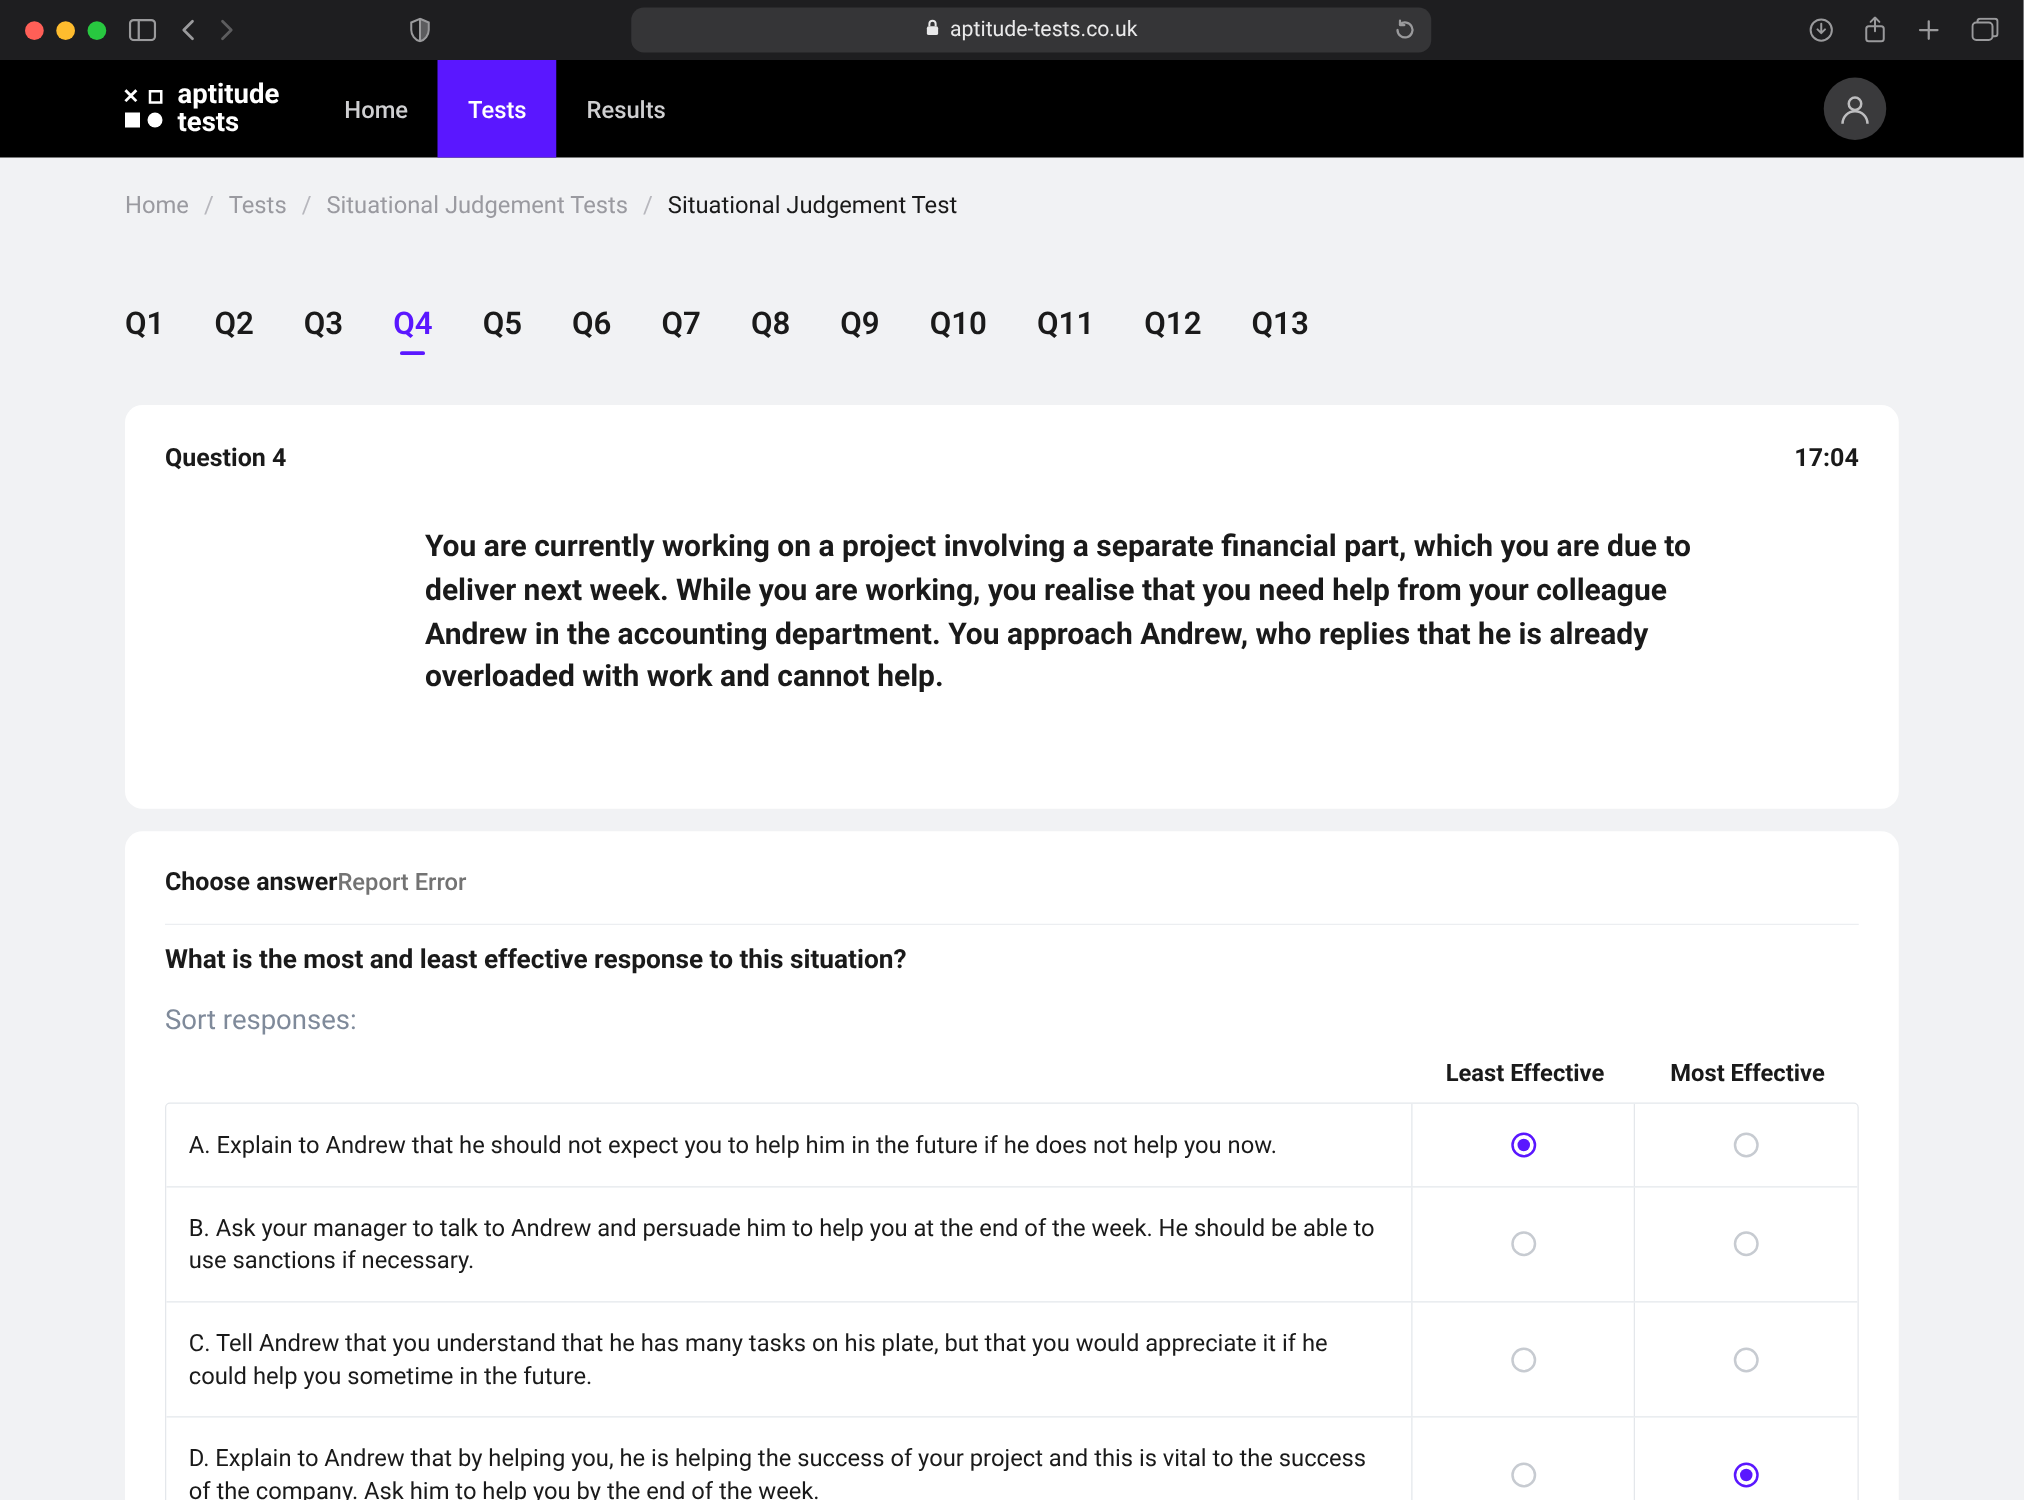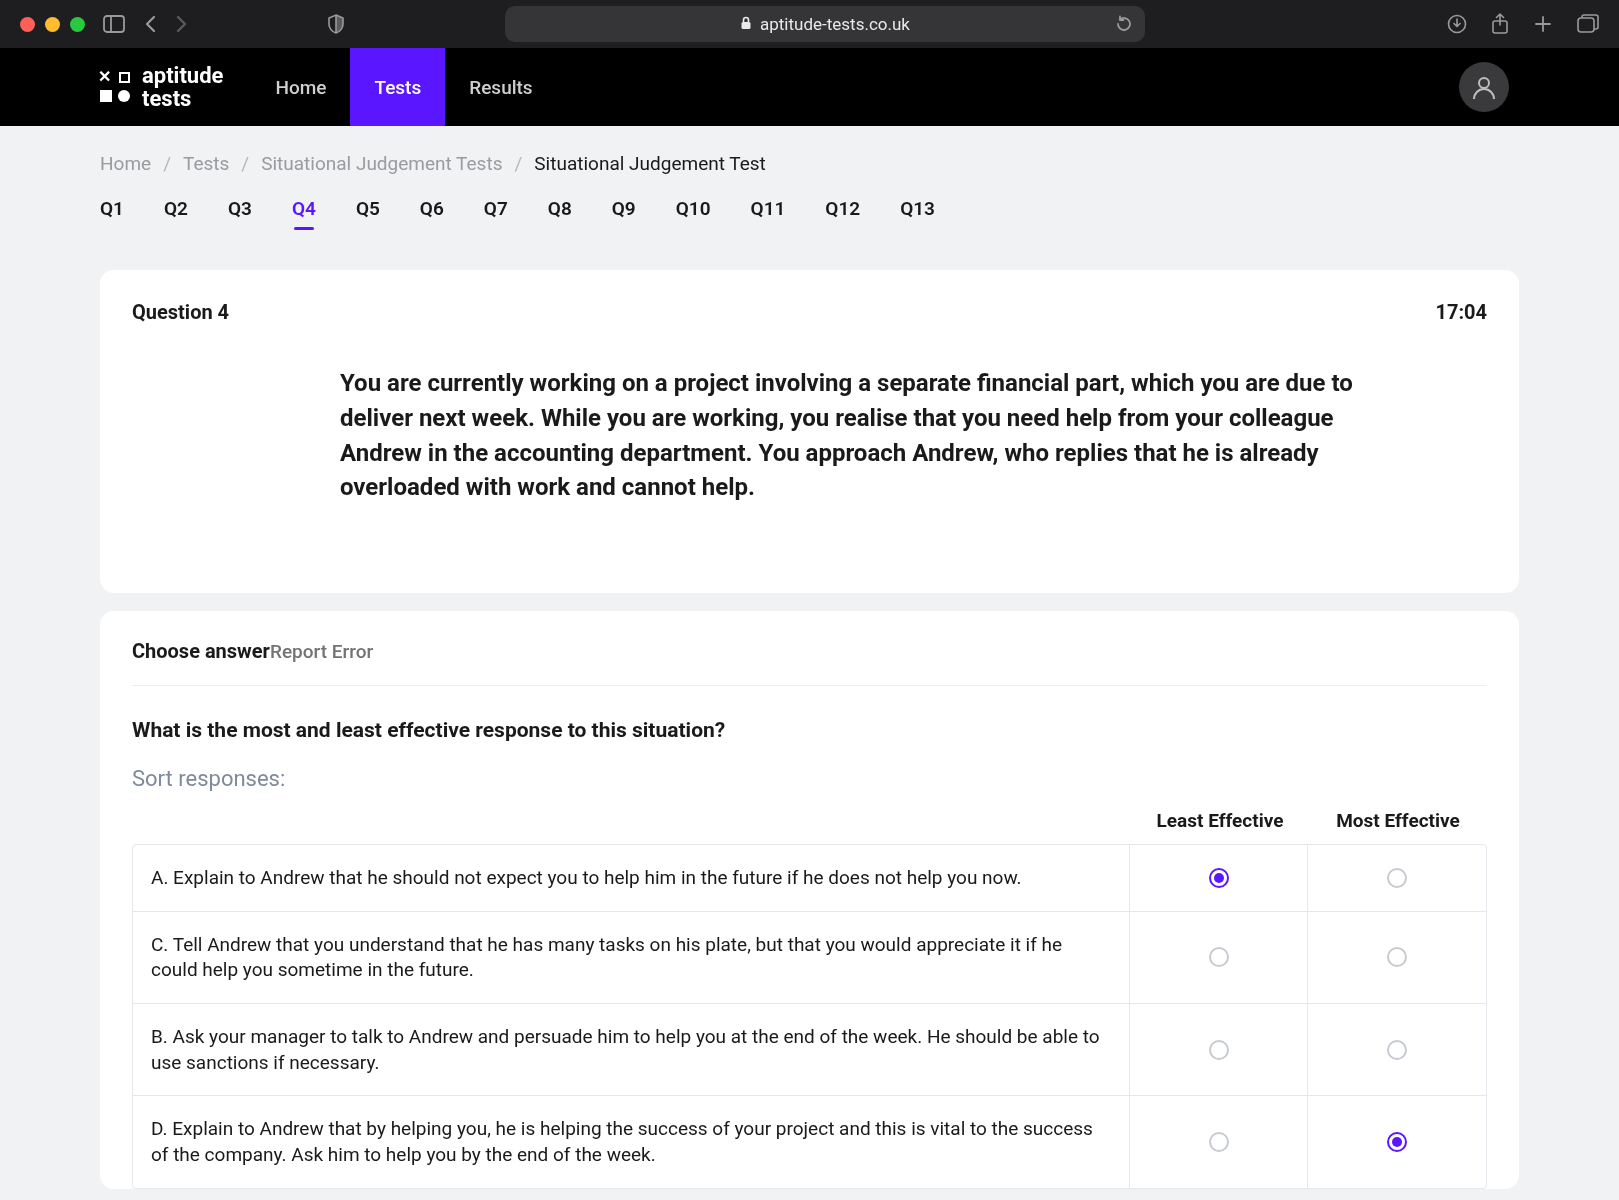--- a/index.html
+++ b/index.html
@@ -101,24 +101,25 @@
       font-size: 19px;
       color: #9a9aa0;
     }
     .breadcrumb a { color: #9a9aa0; text-decoration: none; cursor:pointer; }
     .breadcrumb .current { color: #1a1a1a; }
     .breadcrumb .sep { color: #b7b7bd; }
 
     .qtabs {
       display: flex;
       gap: 40px;
-      font-size: 19px;
+      font-size: 25px;
       font-weight: 600;
       color: #1a1a1a;
       padding-bottom: 24px;
+      margin-top: 48px;
     }
     .qtab { cursor: pointer; position: relative; padding-bottom: 10px; }
     .qtab.active { color: #5a17ff; }
     .qtab.active::after {
       content: ""; position: absolute; bottom: 0; left: 50%; transform: translateX(-50%);
       width: 20px; height: 3px; background: #5a17ff; border-radius: 2px;
     }
 
     .card {
       background: #fff;
@@ -131,21 +132,21 @@
       padding: 42px 90px 58px 208px;
       font-size: 24px;
       font-weight: 700;
       line-height: 1.45;
       color: #1a1a1a;
     }
 
     .card2 { margin-top: 18px; padding: 28px 32px 0; }
     .ans-header { display:flex; justify-content: flex-start; align-items:center; font-size: 20px; font-weight: 700; color:#1a1a1a; padding-bottom: 22px; border-bottom: 1px solid #eceef1; }
     .report-link { color: #737373; font-weight: 500; font-size: 19px; cursor:pointer; }
-    .prompt { font-size: 21px; font-weight: 700; color:#1a1a1a; margin-top: 32px; }
+    .prompt { font-size: 21px; font-weight: 700; color:#1a1a1a; margin-top: 16px; }
     .sort-label { color: #7f8a9a; font-size: 22px; margin-top: 24px; }
 
     .ans-wrap { margin-top: 18px; }
     .ans-head-row {
       display: grid;
       grid-template-columns: 1fr 178px 178px;
       font-size: 19px;
       font-weight: 700;
       color:#1a1a1a;
     }
@@ -337,30 +338,30 @@
           <div class="ans-row">
             <div class="ans-cell-text">A. Explain to Andrew that he should not expect you to help him in the future if he does not help you now.</div>
             <div class="ans-cell-radio">
               <div class="radio selected"></div>
             </div>
             <div class="ans-cell-radio">
               <div class="radio"></div>
             </div>
           </div>
           <div class="ans-row">
-            <div class="ans-cell-text">C. Tell Andrew that you understand that he has many tasks on his plate, but that you would appreciate it if he could help you sometime in the future.</div>
+            <div class="ans-cell-text">B. Ask your manager to talk to Andrew and persuade him to help you at the end of the week. He should be able to use sanctions if necessary.</div>
             <div class="ans-cell-radio">
               <div class="radio"></div>
             </div>
             <div class="ans-cell-radio">
               <div class="radio"></div>
             </div>
           </div>
           <div class="ans-row">
-            <div class="ans-cell-text">B. Ask your manager to talk to Andrew and persuade him to help you at the end of the week. He should be able to use sanctions if necessary.</div>
+            <div class="ans-cell-text">C. Tell Andrew that you understand that he has many tasks on his plate, but that you would appreciate it if he could help you sometime in the future.</div>
             <div class="ans-cell-radio">
               <div class="radio"></div>
             </div>
             <div class="ans-cell-radio">
               <div class="radio"></div>
             </div>
           </div>
           <div class="ans-row">
             <div class="ans-cell-text">D. Explain to Andrew that by helping you, he is helping the success of your project and this is vital to the success of the company. Ask him to help you by the end of the week.</div>
             <div class="ans-cell-radio">

